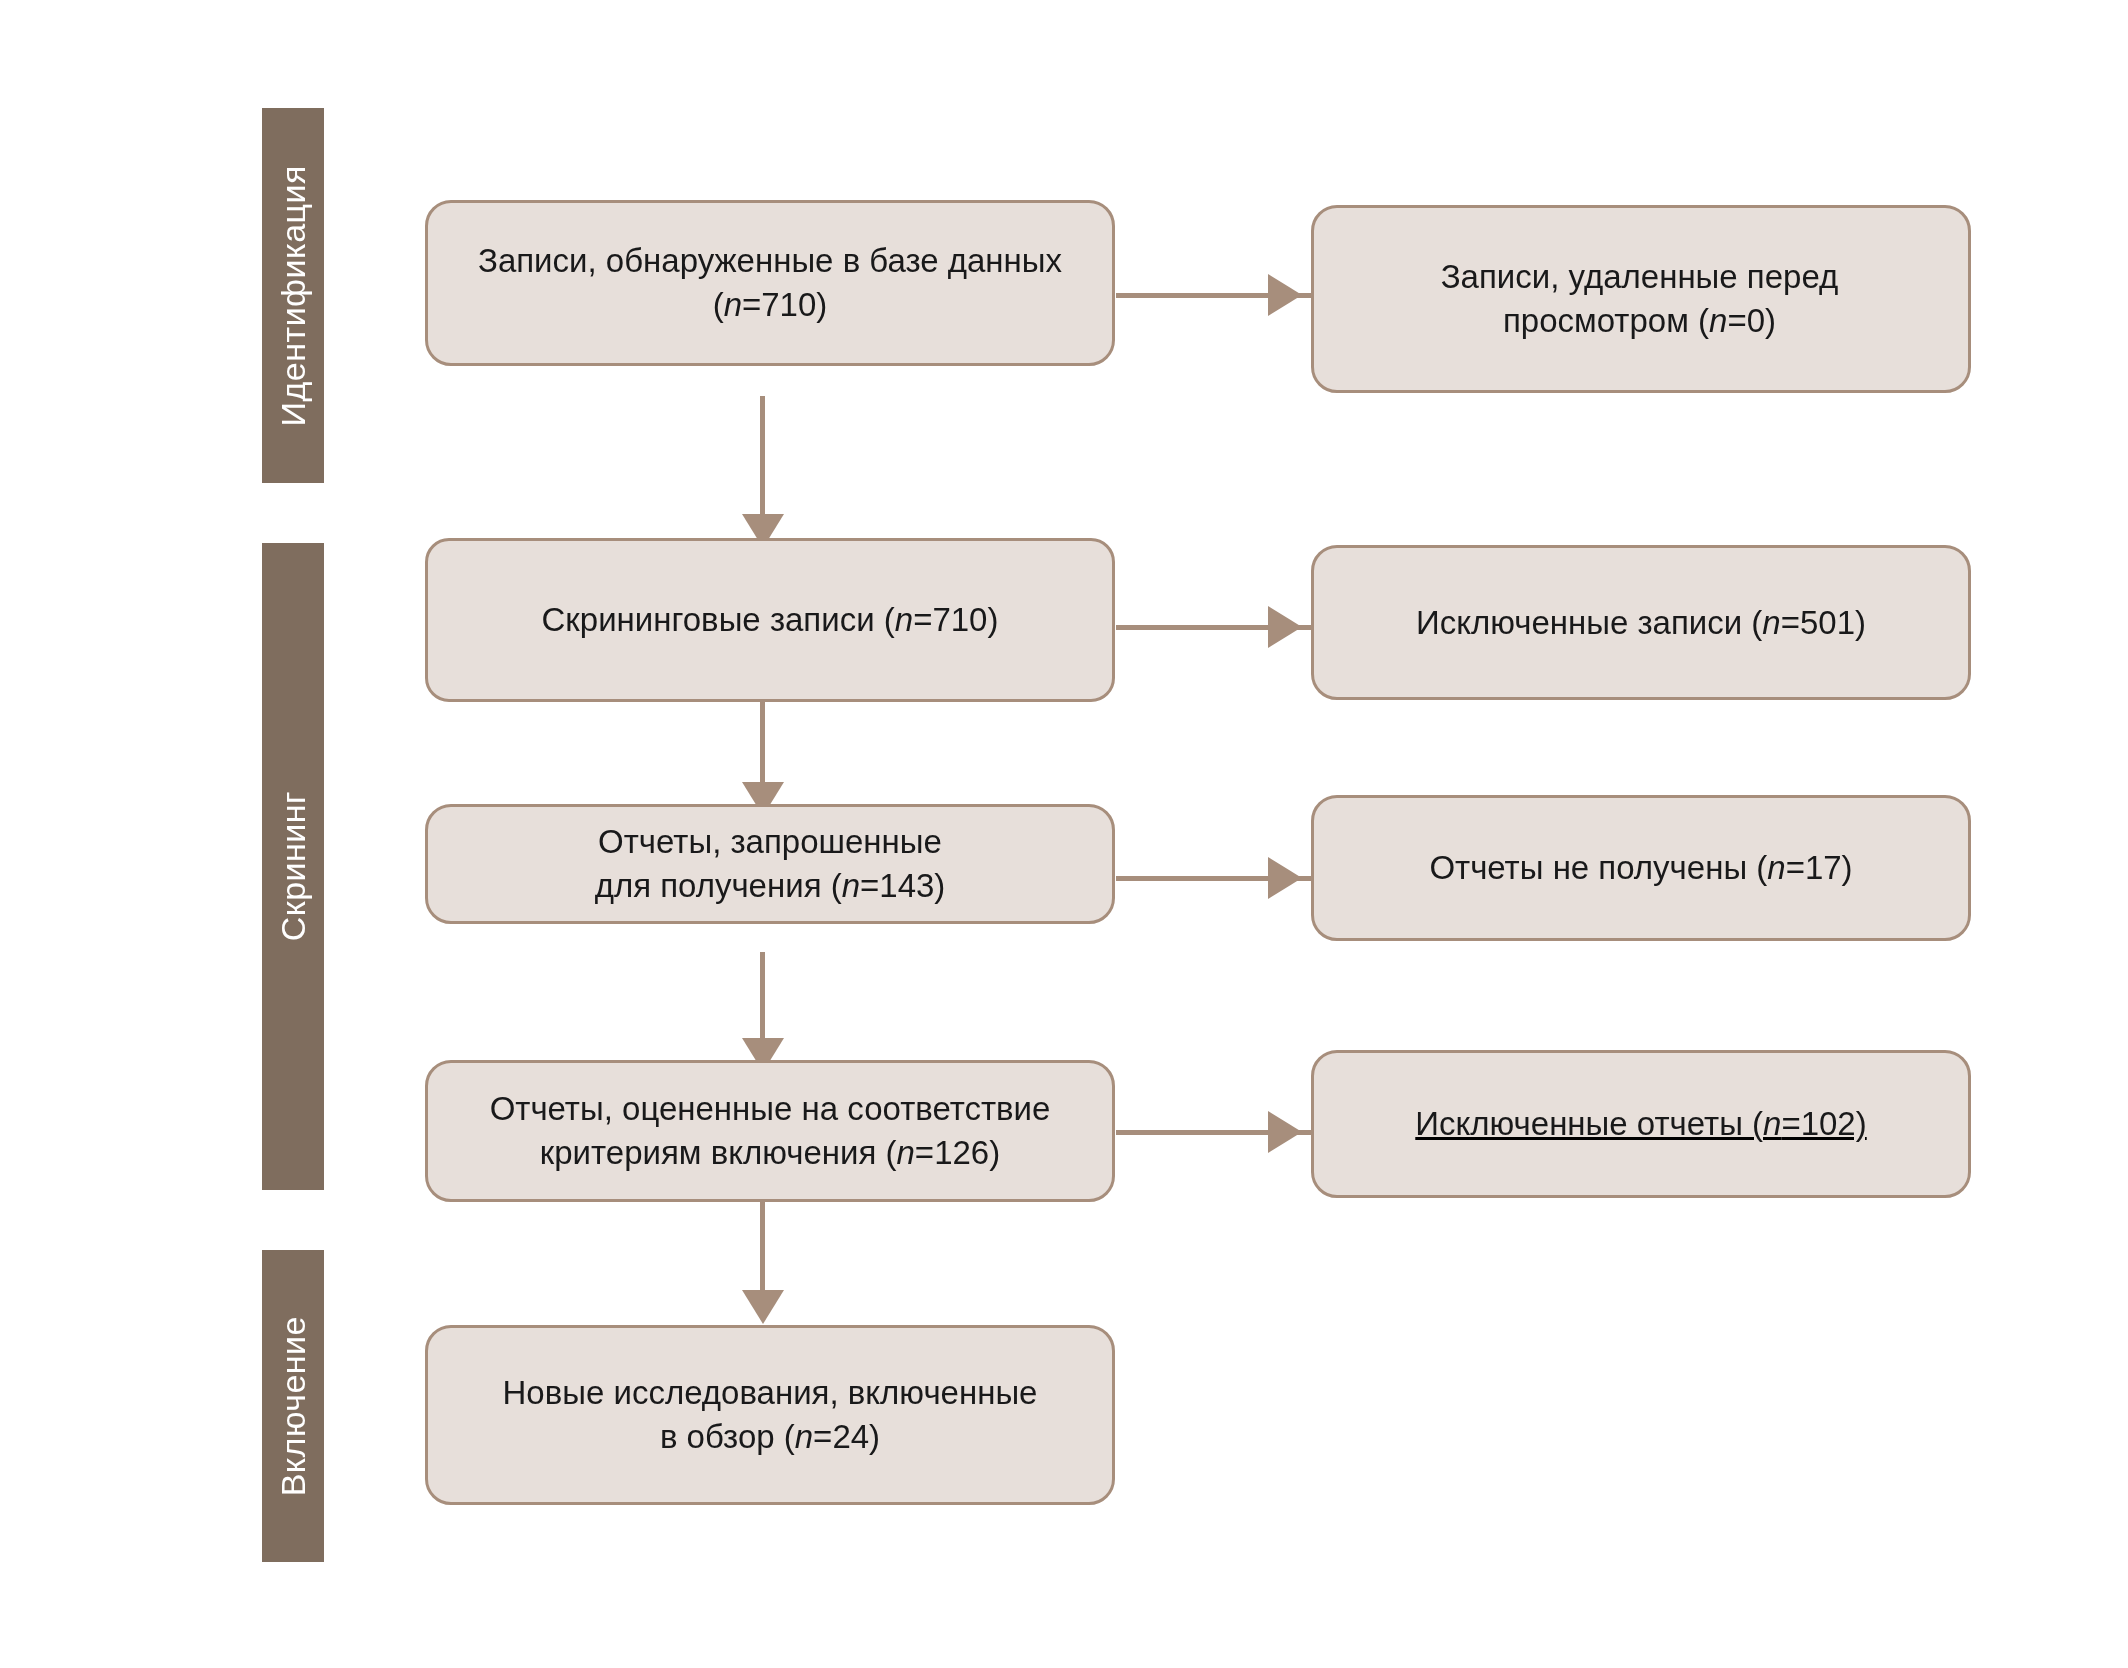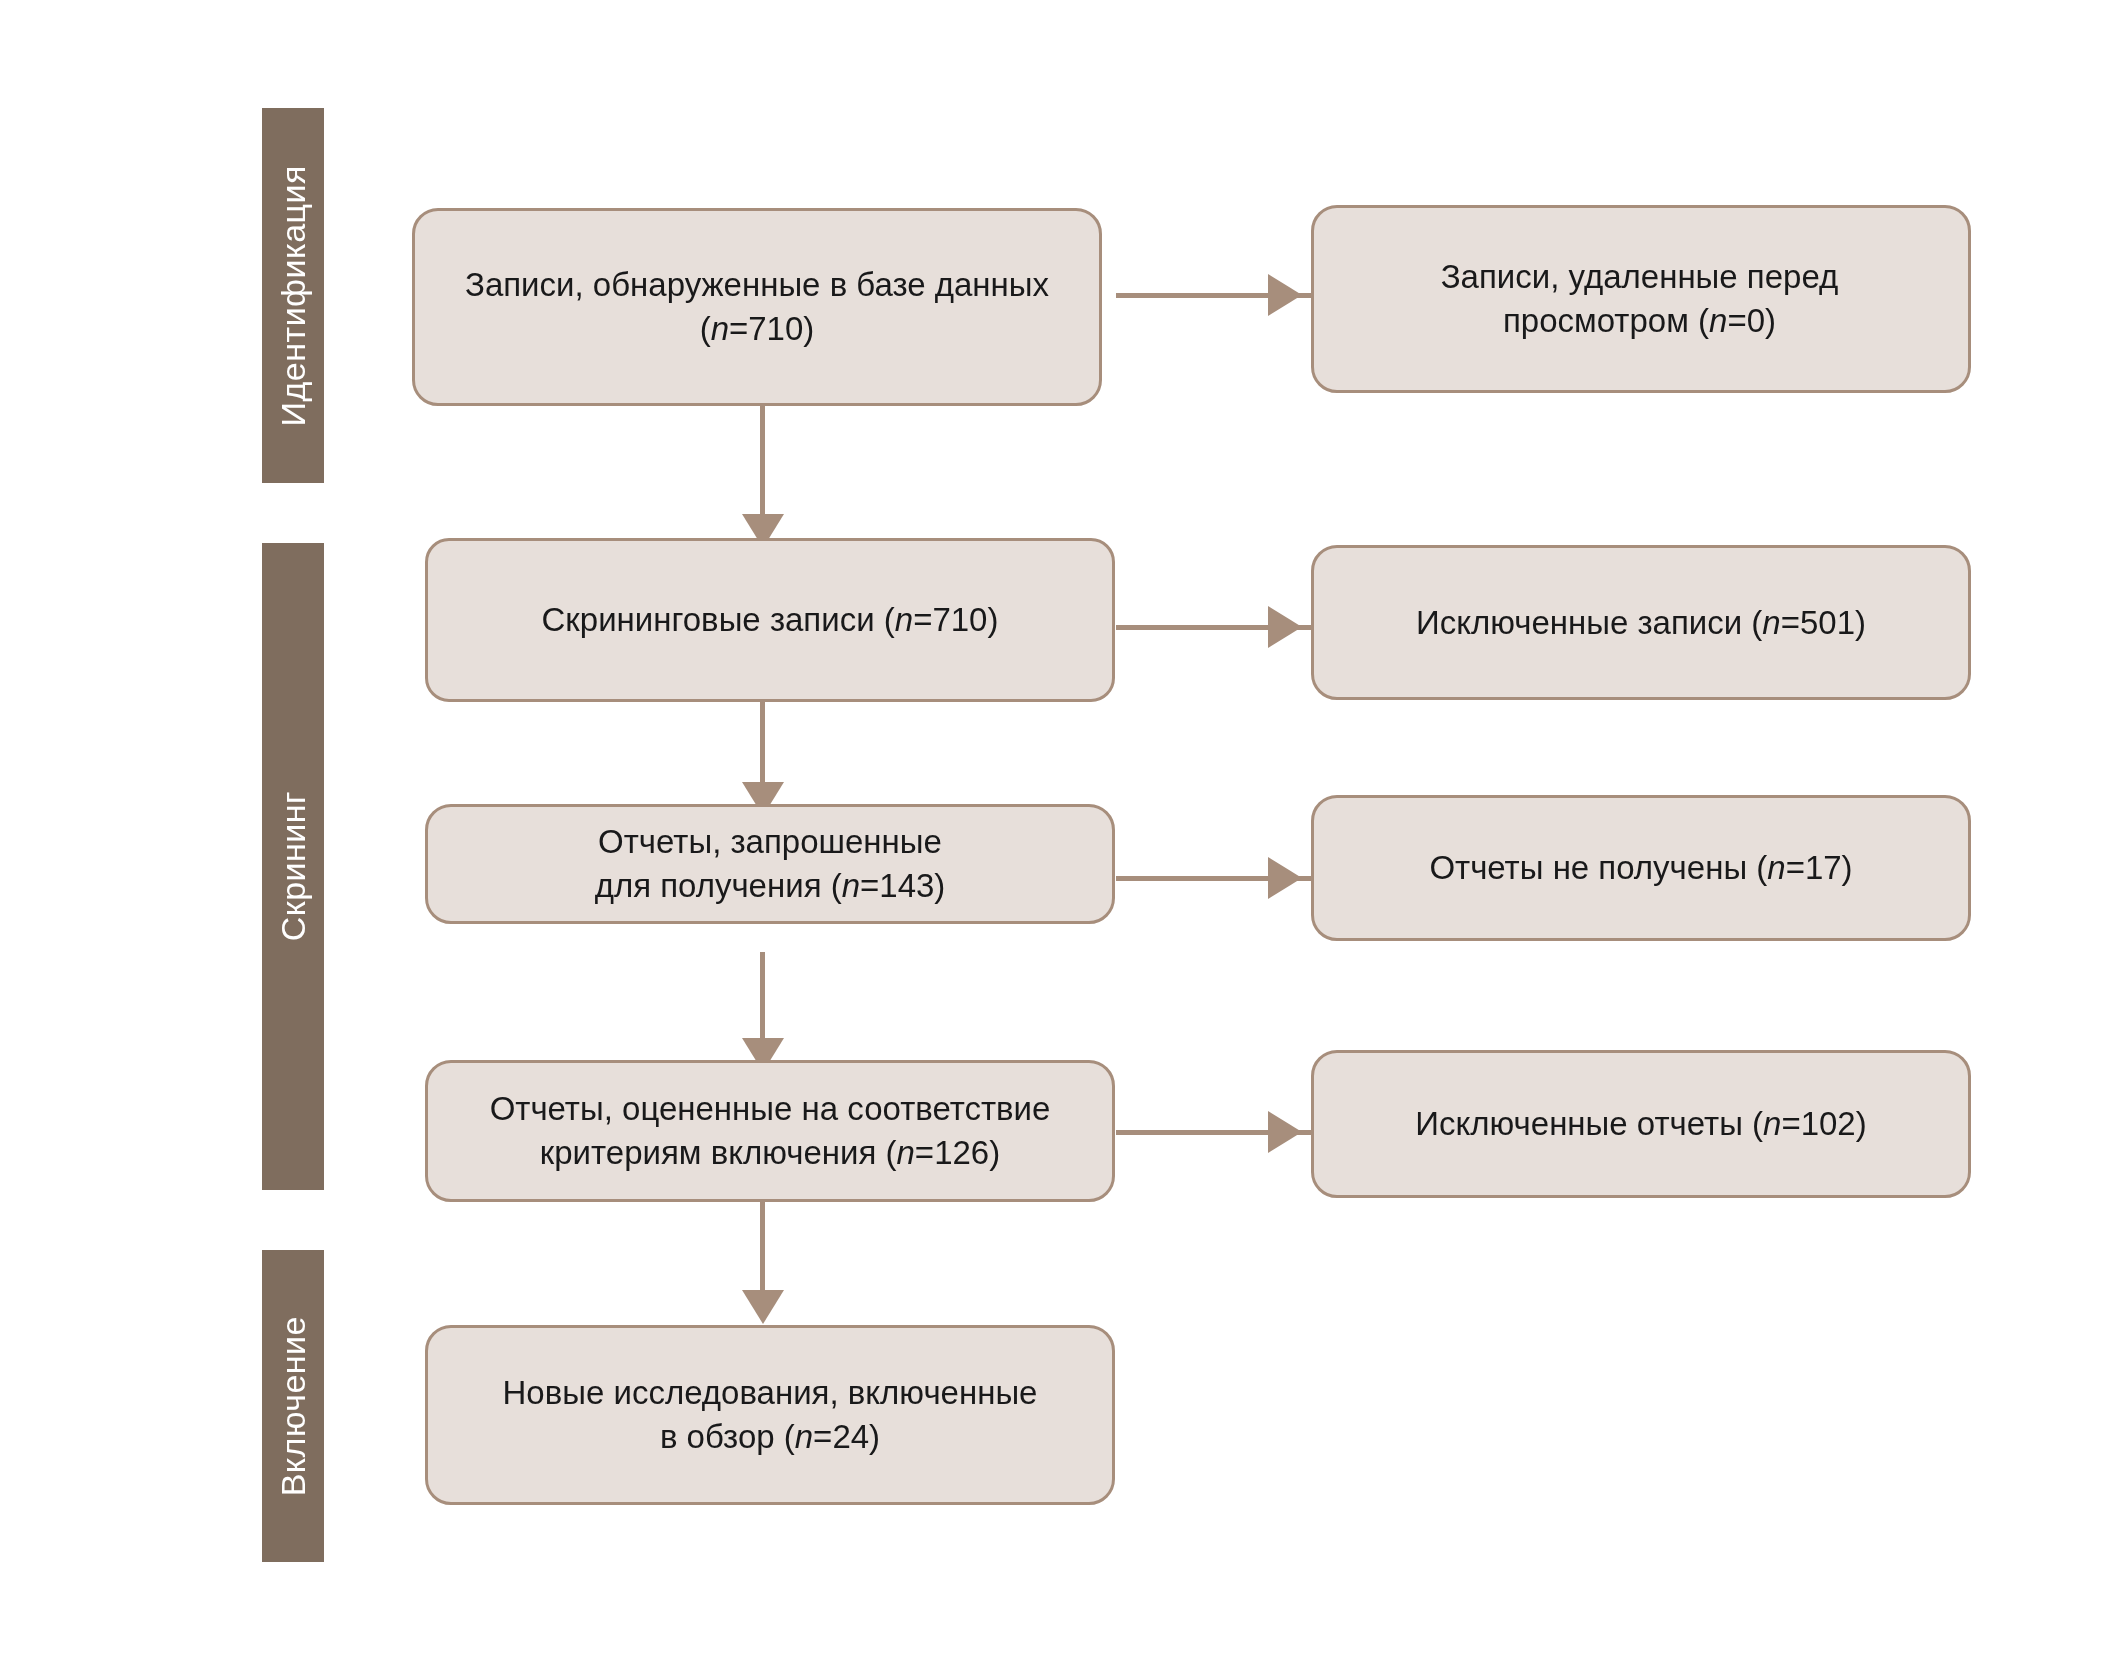--- a/index.html
+++ b/index.html
@@ -121,21 +121,21 @@
 
   <div class="conn-h" style="left:1116px; top:876px; width:195px;"></div>
   <div class="arrow-right" style="left:1268px; top:857px;"></div>
 
   <div class="conn-v" style="left:760px; top:1200px; height:116px;"></div>
   <div class="arrow-down" style="left:742px; top:1290px;"></div>
 
   <div class="conn-h" style="left:1116px; top:1130px; width:195px;"></div>
   <div class="arrow-right" style="left:1268px; top:1111px;"></div>
 
-  <div class="flow-box" style="left:412px; top:200px; width:690px; height:198px;margin-top:8px;">
+  <div class="flow-box" style="left:425px; top:200px; width:690px; height:166px;">
     <div class="flow-box-text">
       <span>Записи, обнаруженные в базе данных</span><br>
       <span>(</span><i>n</i><span>=710)</span>
     </div>
   </div>
 
   <div class="flow-box" style="left:425px; top:538px; width:690px; height:164px;border-radius:24px;">
     <div class="flow-box-text">
       <span>Скрининговые записи (</span><i>n</i><span>=710)</span>
     </div>
@@ -174,19 +174,19 @@
       <span>Исключенные записи (</span><i>n</i><span>=501)</span>
     </div>
   </div>
 
   <div class="flow-box" style="left:1311px; top:795px; width:660px; height:146px;">
     <div class="flow-box-text">
       <span>Отчеты не получены (</span><i>n</i><span>=17)</span>
     </div>
   </div>
 
-  <div class="flow-box" style="left:1311px; top:1050px; width:660px; height:148px;">
+  <div class="flow-box" style="left:1311px; top:1050px; width:660px; height:148px;text-decoration:underline;">
     <div class="flow-box-text">
       <span>Исключенные отчеты (</span><i>n</i><span>=102)</span>
     </div>
   </div>
 
 </div>
 
 </body></html>

